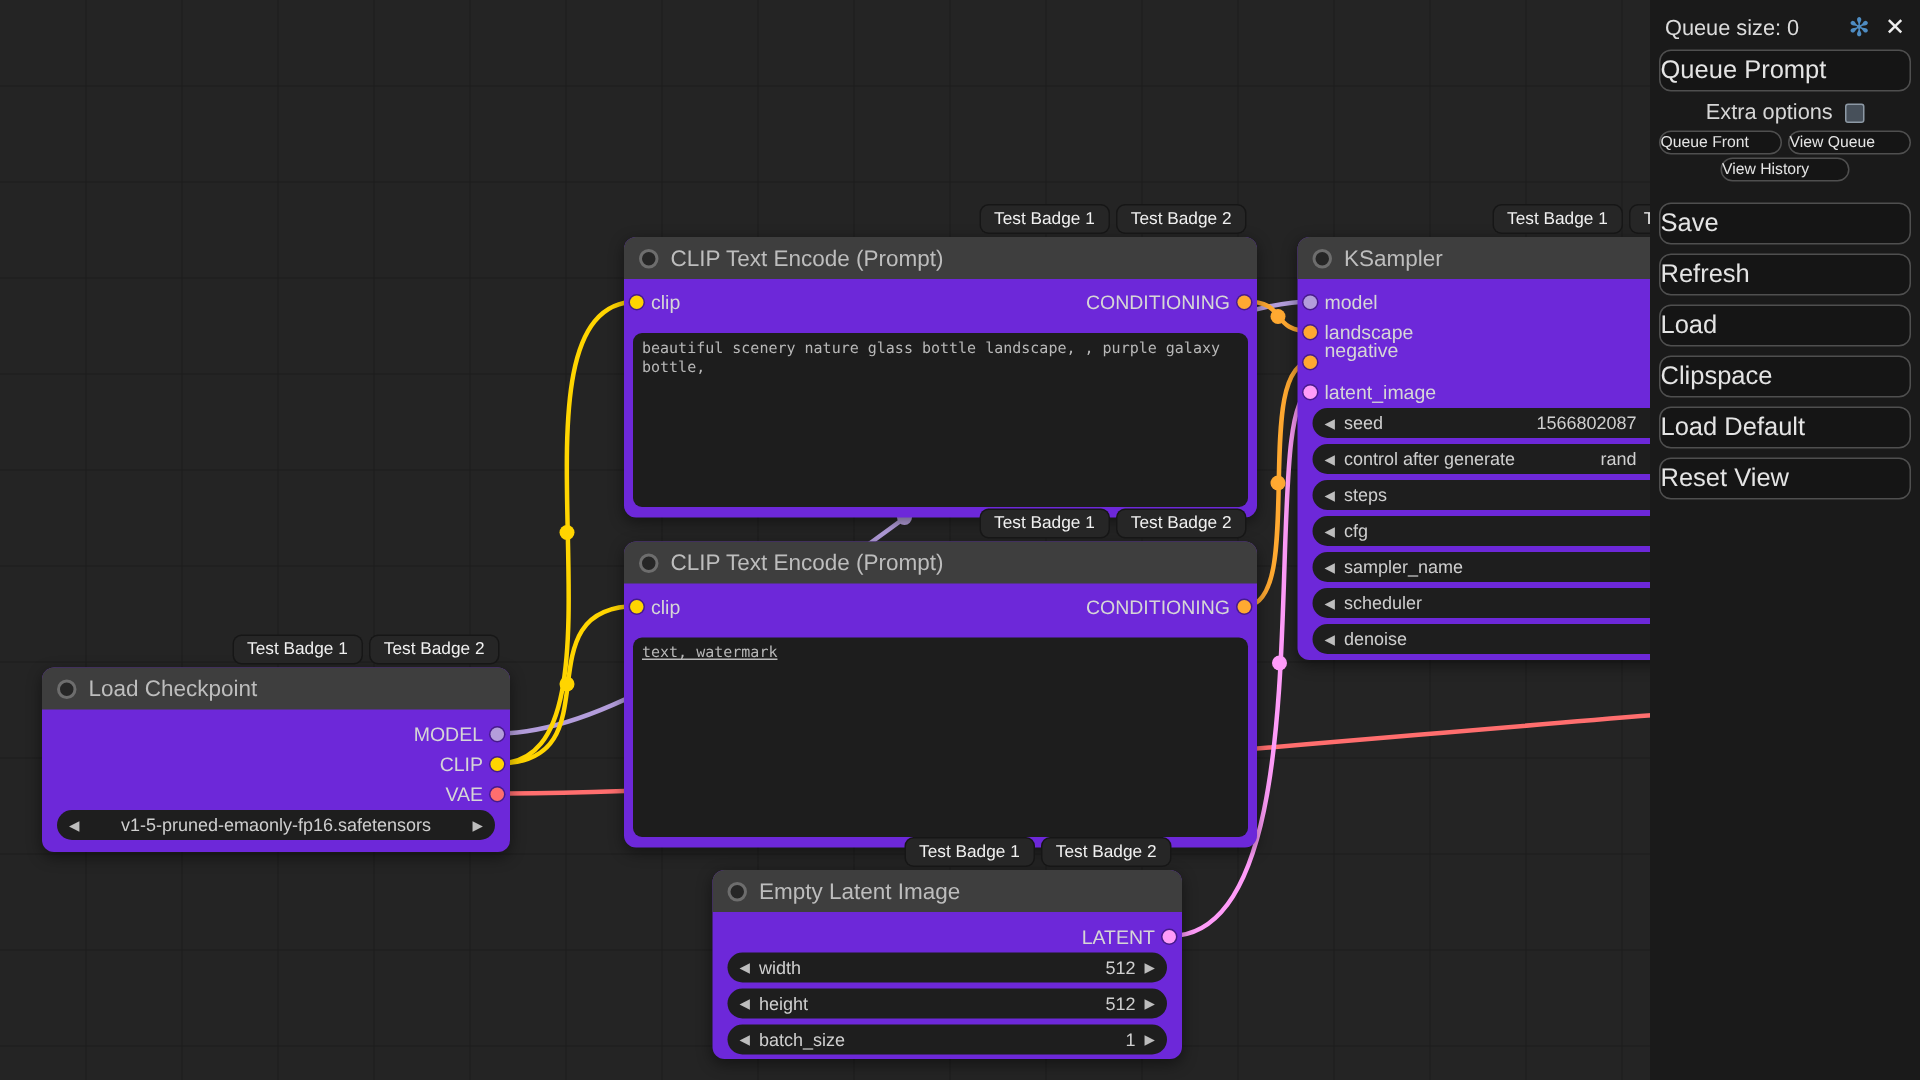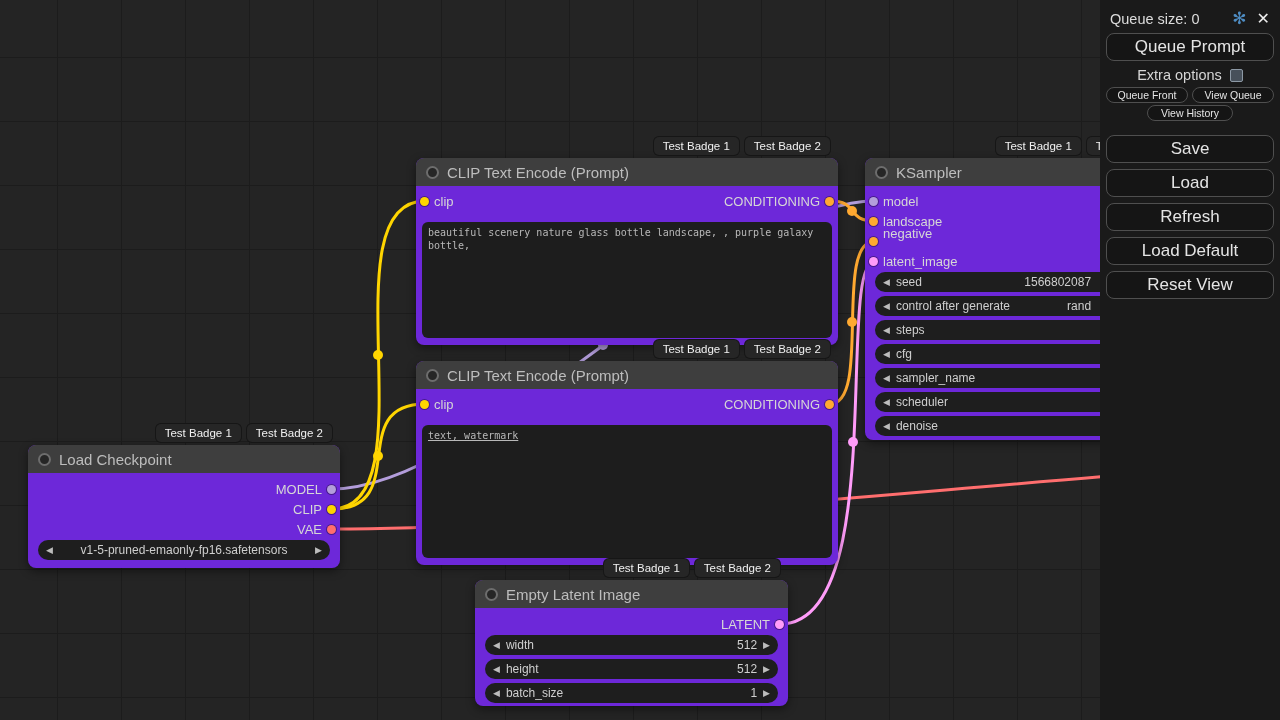--- a/index.html
+++ b/index.html
@@ -66,21 +66,21 @@
     position:absolute;left:1100px;top:0;width:180px;height:720px;z-index:10;
     background:#1a1a1a;box-sizing:border-box;padding:8px 6px;color:#d6d6d6;
   }
   .menu-header{display:flex;align-items:center;gap:10px;padding:2px 4px 6px 4px;}
   .queue-size{flex:1;font-size:14.5px;color:#dcdcdc;}
   .gear{font-size:17px;line-height:1;cursor:pointer;}
   .close-x{font-size:16px;line-height:1;color:#eeeeee;cursor:pointer;}
   .btn{
     display:block;width:100%;box-sizing:border-box;background:#151515;
     border:1px solid #4f4f4f;border-radius:8px;color:#e4e4e4;
-    font-family:inherit;font-size:17px;text-align:center;
+    font-family:inherit;font-size:17px;text-align:left;
     padding:3px 0;margin:0 0 6px 0;cursor:pointer;
   }
   .extra-row{display:flex;align-items:center;justify-content:center;gap:8px;font-size:14.5px;margin:6px 0 4px 0;}
   .checkbox{width:11px;height:11px;background:#47505a;border:1px solid #8d99a5;border-radius:2px;flex:none;}
   .small-row{display:flex;gap:4px;margin-bottom:2px;}
   .btn.small{font-size:10.5px;padding:1px 0;margin:0;border-radius:8px;}
   .btn.history{width:86px;margin:2px auto 14px auto;}
 </style>
 </head>
 <body>
@@ -285,17 +285,18 @@
   <div class="extra-row">
     <span>Extra options</span>
     <span class="checkbox"></span>
   </div>
   <div class="small-row">
     <button class="btn small">Queue Front</button>
     <button class="btn small">View Queue</button>
   </div>
   <button class="btn small history">View History</button>
   <button class="btn">Save</button>
+  <button class="btn">Refresh</button>
   <button class="btn">Load</button>
-  <button class="btn">Refresh</button>
+  <button class="btn">Clipspace</button>
   <button class="btn">Load Default</button>
   <button class="btn">Reset View</button>
 </div>
 
 </body></html>

